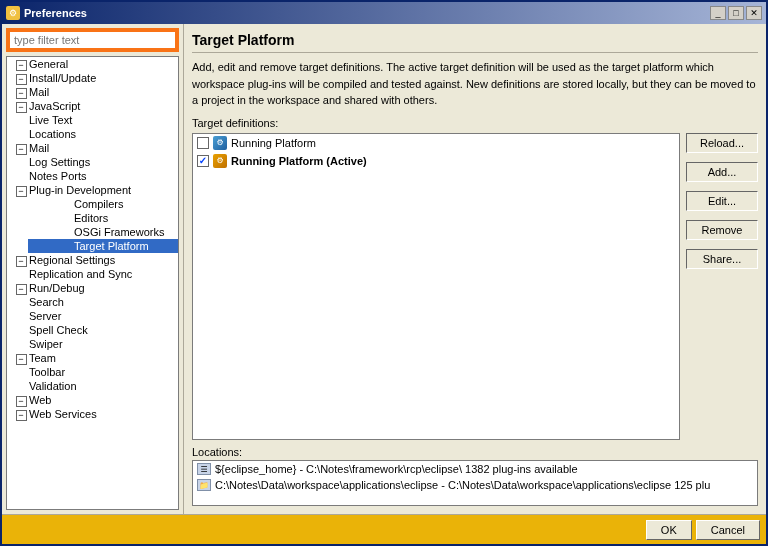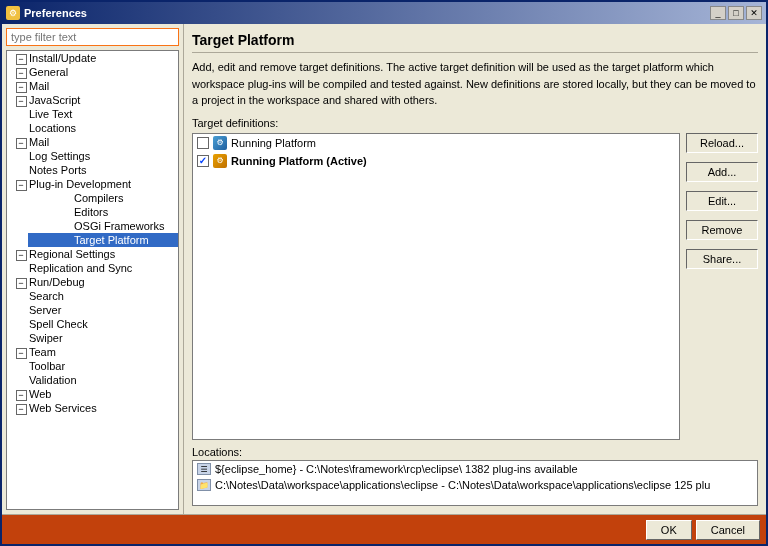--- a/index.html
+++ b/index.html
@@ -25,21 +25,21 @@
     .title-btn {
       width: 16px; height: 14px; background: #d4d0c8; border: 1px solid #888;
       display: flex; align-items: center; justify-content: center; font-size: 9px; cursor: pointer;
       color: #000;
     }
 
     .content { display: flex; flex: 1; overflow: hidden; }
 
     
     .left-panel { width: 182px; background: #ece9d8; border-right: 1px solid #aca899; display: flex; flex-direction: column; flex-shrink: 0; }
-    .filter-input { margin: 4px; padding: 2px 4px; border: 1px solid #f97316; background: white; font-size: 11px; color: #aaa; }
+    .filter-input { margin: 4px; padding: 2px 4px; border: 4px solid #f97316; background: white; font-size: 11px; color: #aaa; }
 
     .tree-scroll { flex: 1; overflow-y: auto; overflow-x: hidden; border: 1px solid #7b7b7b; margin: 0 4px 4px 4px; background: white; }
 
     .tree-item { padding: 1px 0 1px 8px; display: flex; align-items: center; cursor: pointer; white-space: nowrap; color: #000; }
     .tree-item.selected { background: #316ac5; color: white; }
     .tree-item.indent2 { padding-left: 32px; margin-left: 21px; }
 
     .expand-icon { width: 12px; height: 12px; display: inline-flex; align-items: center; justify-content: center; flex-shrink: 0; margin-right: 2px; }
     .expand-minus::before { content: '−'; font-size: 9px; border: 1px solid #666; width: 9px; height: 9px; display: inline-flex; align-items: center; justify-content: center; line-height: 1; }
     .expand-none { width: 11px; }
@@ -85,21 +85,21 @@
     
     .locations-section { margin-top: 6px; flex-shrink: 0; }
     .locations-label { font-size: 11px; margin-bottom: 2px; }
     .locations-list {
       border: 1px solid #7b7b7b; background: white; height: 46px; overflow: hidden;
     }
     .location-item { display: flex; align-items: center; padding: 2px 4px; gap: 4px; font-size: 11px; }
     .loc-icon { width: 14px; height: 12px; background: #c8d4e8; border: 1px solid #8090a8; flex-shrink: 0; font-size: 8px; display: flex; align-items: center; justify-content: center; }
 
     
-    .bottom-bar { display: flex; justify-content: flex-end; align-items: center; padding: 4px 6px; gap: 4px; background: #c2410c; border-top: 1px solid #aca899; height: 30px; flex-shrink: 0; }
+    .bottom-bar { display: flex; justify-content: flex-end; align-items: center; padding: 4px 6px; gap: 4px; background: #eab308; border-top: 1px solid #aca899; height: 30px; flex-shrink: 0; }
     .bottom-btn {
       padding: 3px 14px; background: #ece9d8;
       border-top: 1px solid #fff; border-left: 1px solid #fff;
       border-bottom: 1px solid #666; border-right: 1px solid #666;
       cursor: pointer; font-size: 11px;
     }
 
     
     ::-webkit-scrollbar { width: 14px; height: 14px; }
     ::-webkit-scrollbar-track { background: #ece9d8; }
@@ -127,27 +127,27 @@
     <div class="left-panel">
       <input class="filter-input" type="text" placeholder="type filter text" style="">
 
       <div class="tree-scroll">
 
         <div id="tree-container">
             <div class="tree-item">
               <span class="expand-icon">
                 <span class="expand-minus"></span>
               </span>
+              <span>General</span>
+            </div>
+            <div class="tree-item">
+              <span class="expand-icon">
+                <span class="expand-minus"></span>
+              </span>
               <span>Install/Update</span>
-            </div>
-            <div class="tree-item">
-              <span class="expand-icon">
-                <span class="expand-minus"></span>
-              </span>
-              <span>General</span>
             </div>
             <div class="tree-item">
               <span class="expand-icon">
                 <span class="expand-minus"></span>
               </span>
               <span>Mail</span>
             </div>
             <div class="tree-item">
               <span class="expand-icon">
                 <span class="expand-minus"></span>

